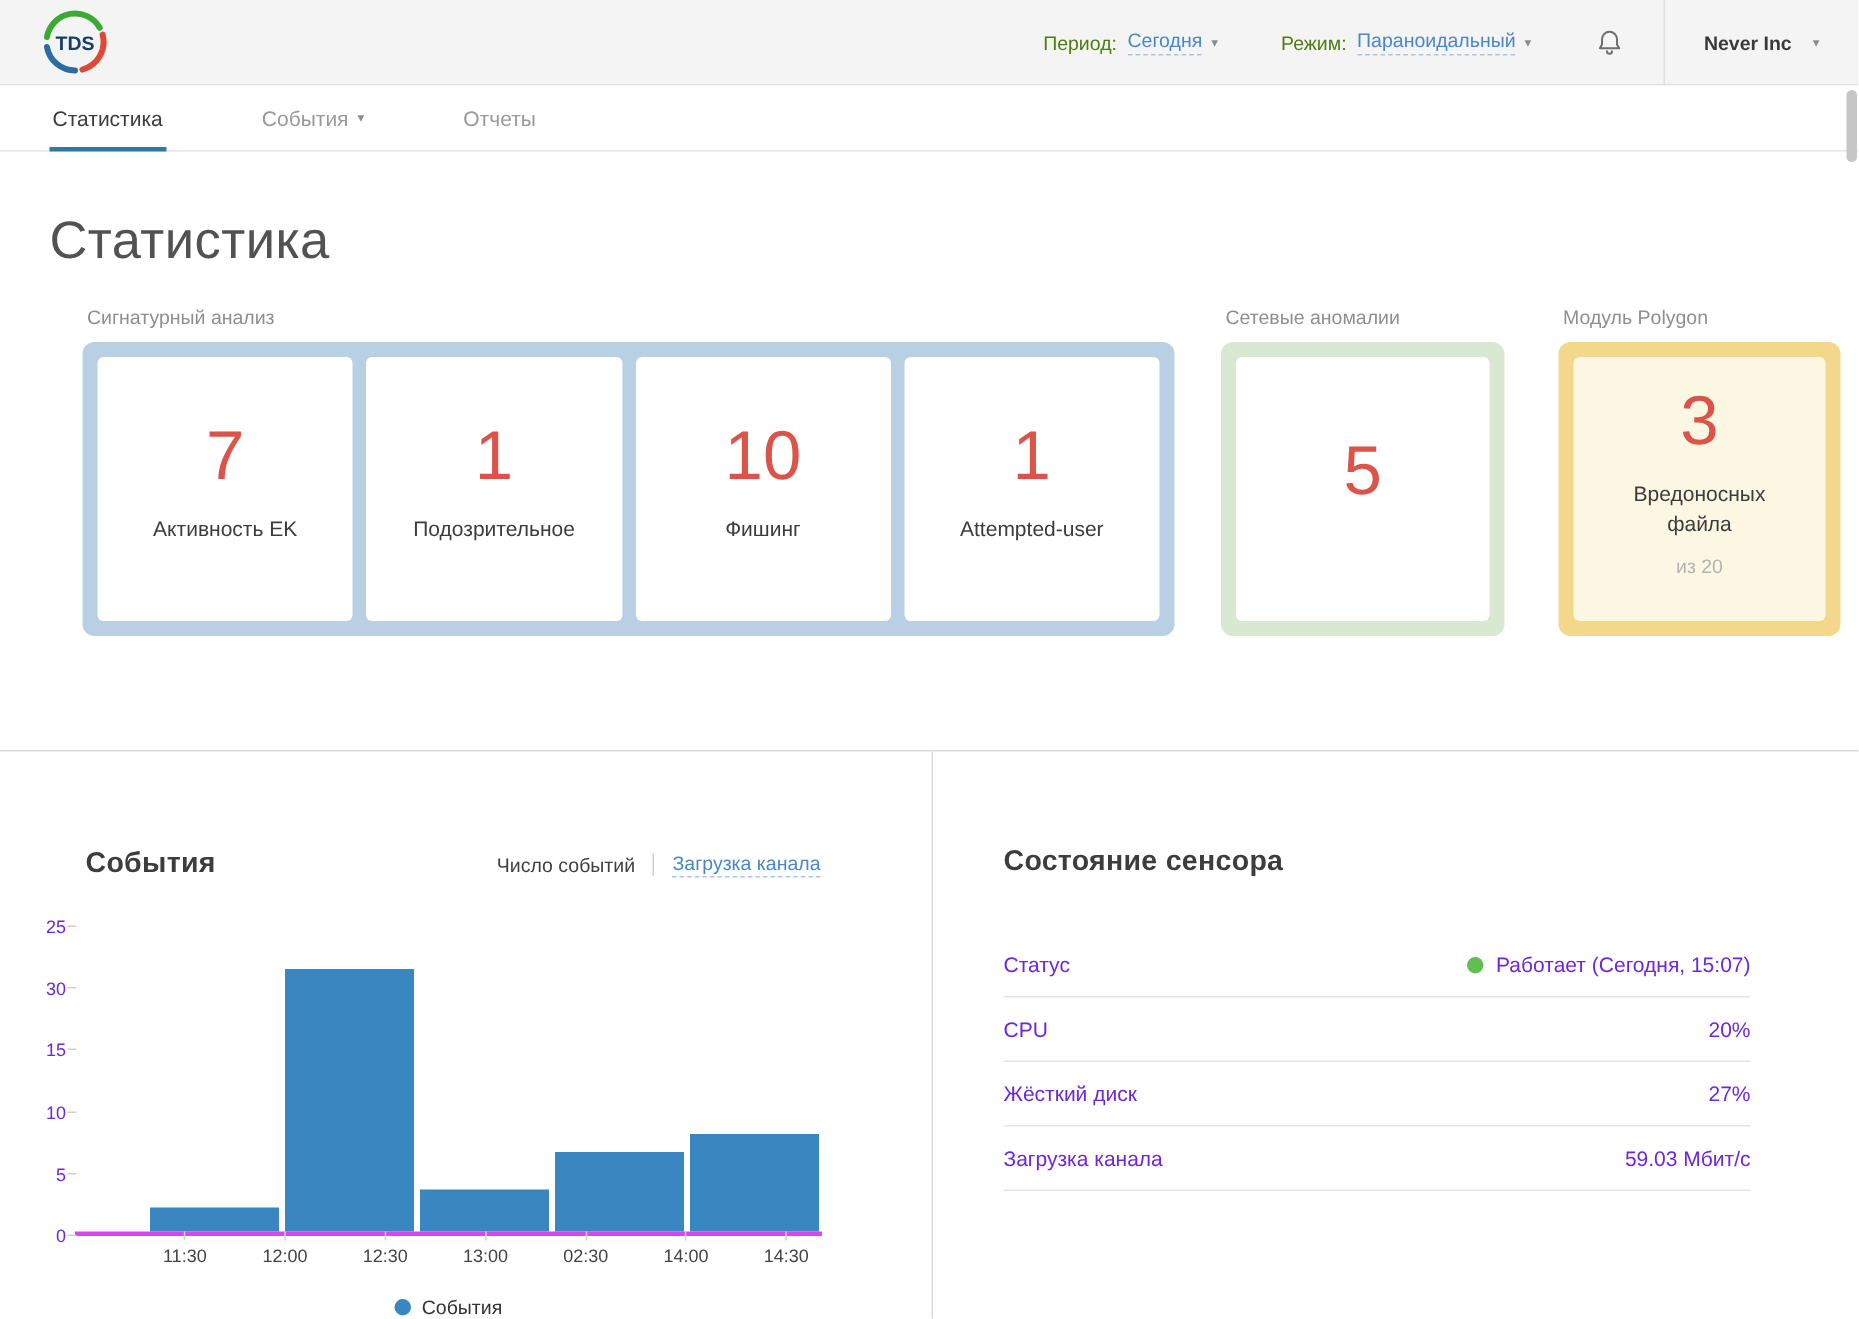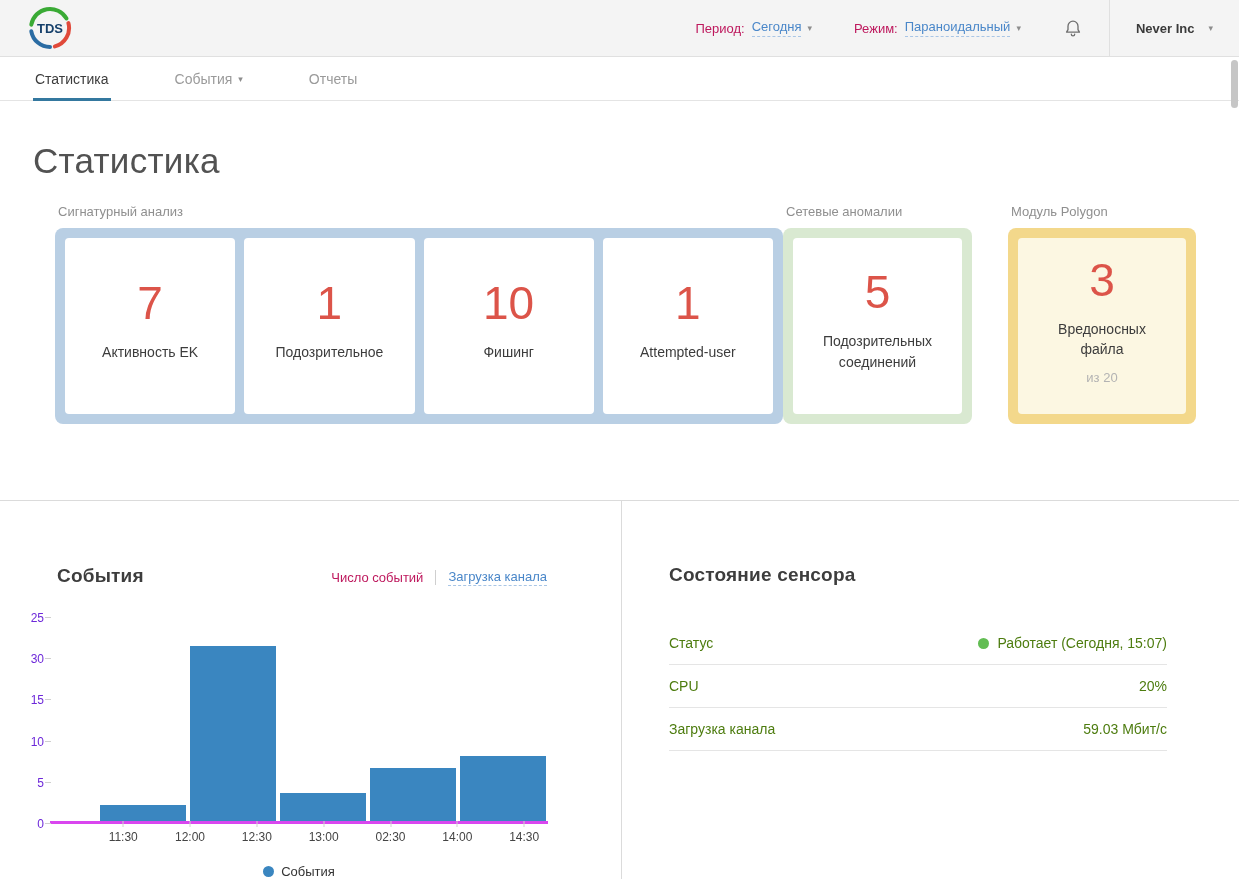--- a/index.html
+++ b/index.html
@@ -11,21 +11,21 @@
 
   
   .topbar {
     height:57px; background:#f4f4f4; border-bottom:1px solid #e0e0e0;
     display:flex; align-items:center; justify-content:space-between;
     padding-left:28px;
   }
   .logo { display:flex; align-items:center; cursor:pointer; }
   .top-right { display:flex; align-items:center; height:100%; }
   .top-control { display:flex; align-items:center; margin-right:42px; font-size:13px; }
-  .ctl-label { color:#be185d; margin-right:7px; }
+  .ctl-label { color:#4d7c0f; margin-right:7px; }
   .ctl-value {
     color:var(--link-blue,#4a87c9); cursor:pointer;
     border-bottom:1px dashed #a9c6e6; line-height:1.25;
   }
   .caret { display:inline-block; margin-left:6px; color:#8d8d8d; font-size:9px; }
   .caret::before { content:"▾"; }
   .bell { margin:0 26px 0 0; cursor:pointer; display:flex; align-items:center; }
   .top-divider { width:1px; height:57px; background:#e0e0e0; }
   .account {
     display:flex; align-items:center; gap:8px; cursor:pointer;
@@ -57,21 +57,21 @@
     font-size:35px; font-weight:400; color:#525252; letter-spacing:.3px;
     margin:42px 0 0 33px; line-height:1.05;
   }
   .groups-row { display:flex; margin:24px 0 0 30px;padding-left:25px; }
   .group-label { font-size:13px; color:#8f8f8f; margin-bottom:9px; padding-left:3px; }
   .group-box { border-radius:8px; padding:10px; display:flex; gap:9px; height:196px; }
   .box-blue   { background:var(--box-blue,#b9cfe4);  width:728px; }
   .box-green  { background:var(--box-green,#d9e9d1); width:189px; }
   .box-yellow { background:var(--box-yellow,#f3d88b); width:188px; }
   .group + .group { }
-  .group.g-network { }
+  .group.g-network { margin-left:31px; }
   .group.g-polygon { margin-left:36px; }
   .stat-card {
     background:#fff; border-radius:4px; flex:1; cursor:pointer;
     display:flex; flex-direction:column; align-items:center; justify-content:center;
     text-align:center; padding:0 18px 10px 18px;
   }
   .card-yellow { background:var(--card-yellow,#fcf7e2); }
   .stat-value {
     font-size:46px; font-weight:400; color:var(--accent-red,#dc5449);
     line-height:1; margin-bottom:16px;
@@ -83,21 +83,21 @@
   .bottom-split { display:flex; border-top:1px solid #dbdbdb; height:420px; }
   .events-panel { width:622px; border-right:1px solid #dbdbdb; padding:64px 0 0 30px; }
   .panel-head {
     display:flex; justify-content:space-between; align-items:baseline;
     width:490px; margin-left:27px;
   }
   .panel-head h2, .sensor-panel h2 {
     font-size:19px; font-weight:bold; color:#3d3d3d; letter-spacing:.2px;
   }
   .metric-toggle { display:flex; align-items:center; font-size:13px; }
-  .toggle-current { color:#be185d; cursor:pointer; }
+  .toggle-current { color:#404040; cursor:pointer; }
   .toggle-sep { width:1px; height:15px; background:#cfcfcf; margin:0 12px; align-self:center; }
   .toggle-link {
     color:var(--link-blue,#4a87c9); cursor:pointer;
     border-bottom:1px dashed #a9c6e6; line-height:1.3;
   }
 
   
   .chart { position:relative; width:518px; height:206px; margin-top:31px; }
   .plot { position:absolute; left:20px; right:0; top:0; bottom:0; border-bottom:3px solid #d946ef; }
   .y-lab {
@@ -115,21 +115,21 @@
     width:498px; margin:40px 0 0 20px; display:flex; justify-content:center;
     align-items:center; gap:7px; font-size:13px; color:#333;
   }
   .legend-dot { width:11px; height:11px; border-radius:50%; background:var(--bar-blue,#3a86c0); }
 
   
   .sensor-panel { flex:1; padding:63px 72px 0 47px; }
   .sensor-rows { margin-top:36px; }
   .sensor-row {
     display:flex; justify-content:space-between; align-items:center;
-    padding:13px 0; border-bottom:1px solid #e5e5e5; font-size:14px; color:#4d7c0f;
+    padding:13px 0; border-bottom:1px solid #e5e5e5; font-size:14px; color:#6d28d9;
   }
   .s-value { display:flex; align-items:center; }
   .status-dot {
     width:11px; height:11px; border-radius:50%; background:var(--status-green,#62bd53);
     margin-right:8px; display:inline-block;
   }
 </style>
 </head>
 <body>
 
@@ -216,21 +216,20 @@
             <div class="stat-label">Attempted-user</div>
           </div>
         </div>
       </div>
 
       <div class="group g-network">
         <div class="group-label">Сетевые аномалии</div>
         <div class="group-box box-green">
           <div class="stat-card">
             <div class="stat-value">5</div>
-            <div class="stat-label">Подозрительных соединений</div>
           </div>
         </div>
       </div>
 
       <div class="group g-polygon">
         <div class="group-label">Модуль Polygon</div>
         <div class="group-box box-yellow">
           <div class="stat-card card-yellow">
             <div class="stat-value">3</div>
             <div class="stat-label">Вредоносных файла</div>
@@ -306,20 +305,24 @@
             <span class="status-dot"></span>
             <span>Работает (Сегодня, 15:07)</span>
           </span>
         </div>
 
         <div class="sensor-row">
           <span class="s-label">CPU</span>
           <span class="s-value">20%</span>
         </div>
 
+        <div class="sensor-row">
+          <span class="s-label">Жёсткий диск</span>
+          <span class="s-value">27%</span>
+        </div>
 
         <div class="sensor-row">
           <span class="s-label">Загрузка канала</span>
           <span class="s-value">59.03 Мбит/с</span>
         </div>
 
       </div>
     </section>
 
   </div>

